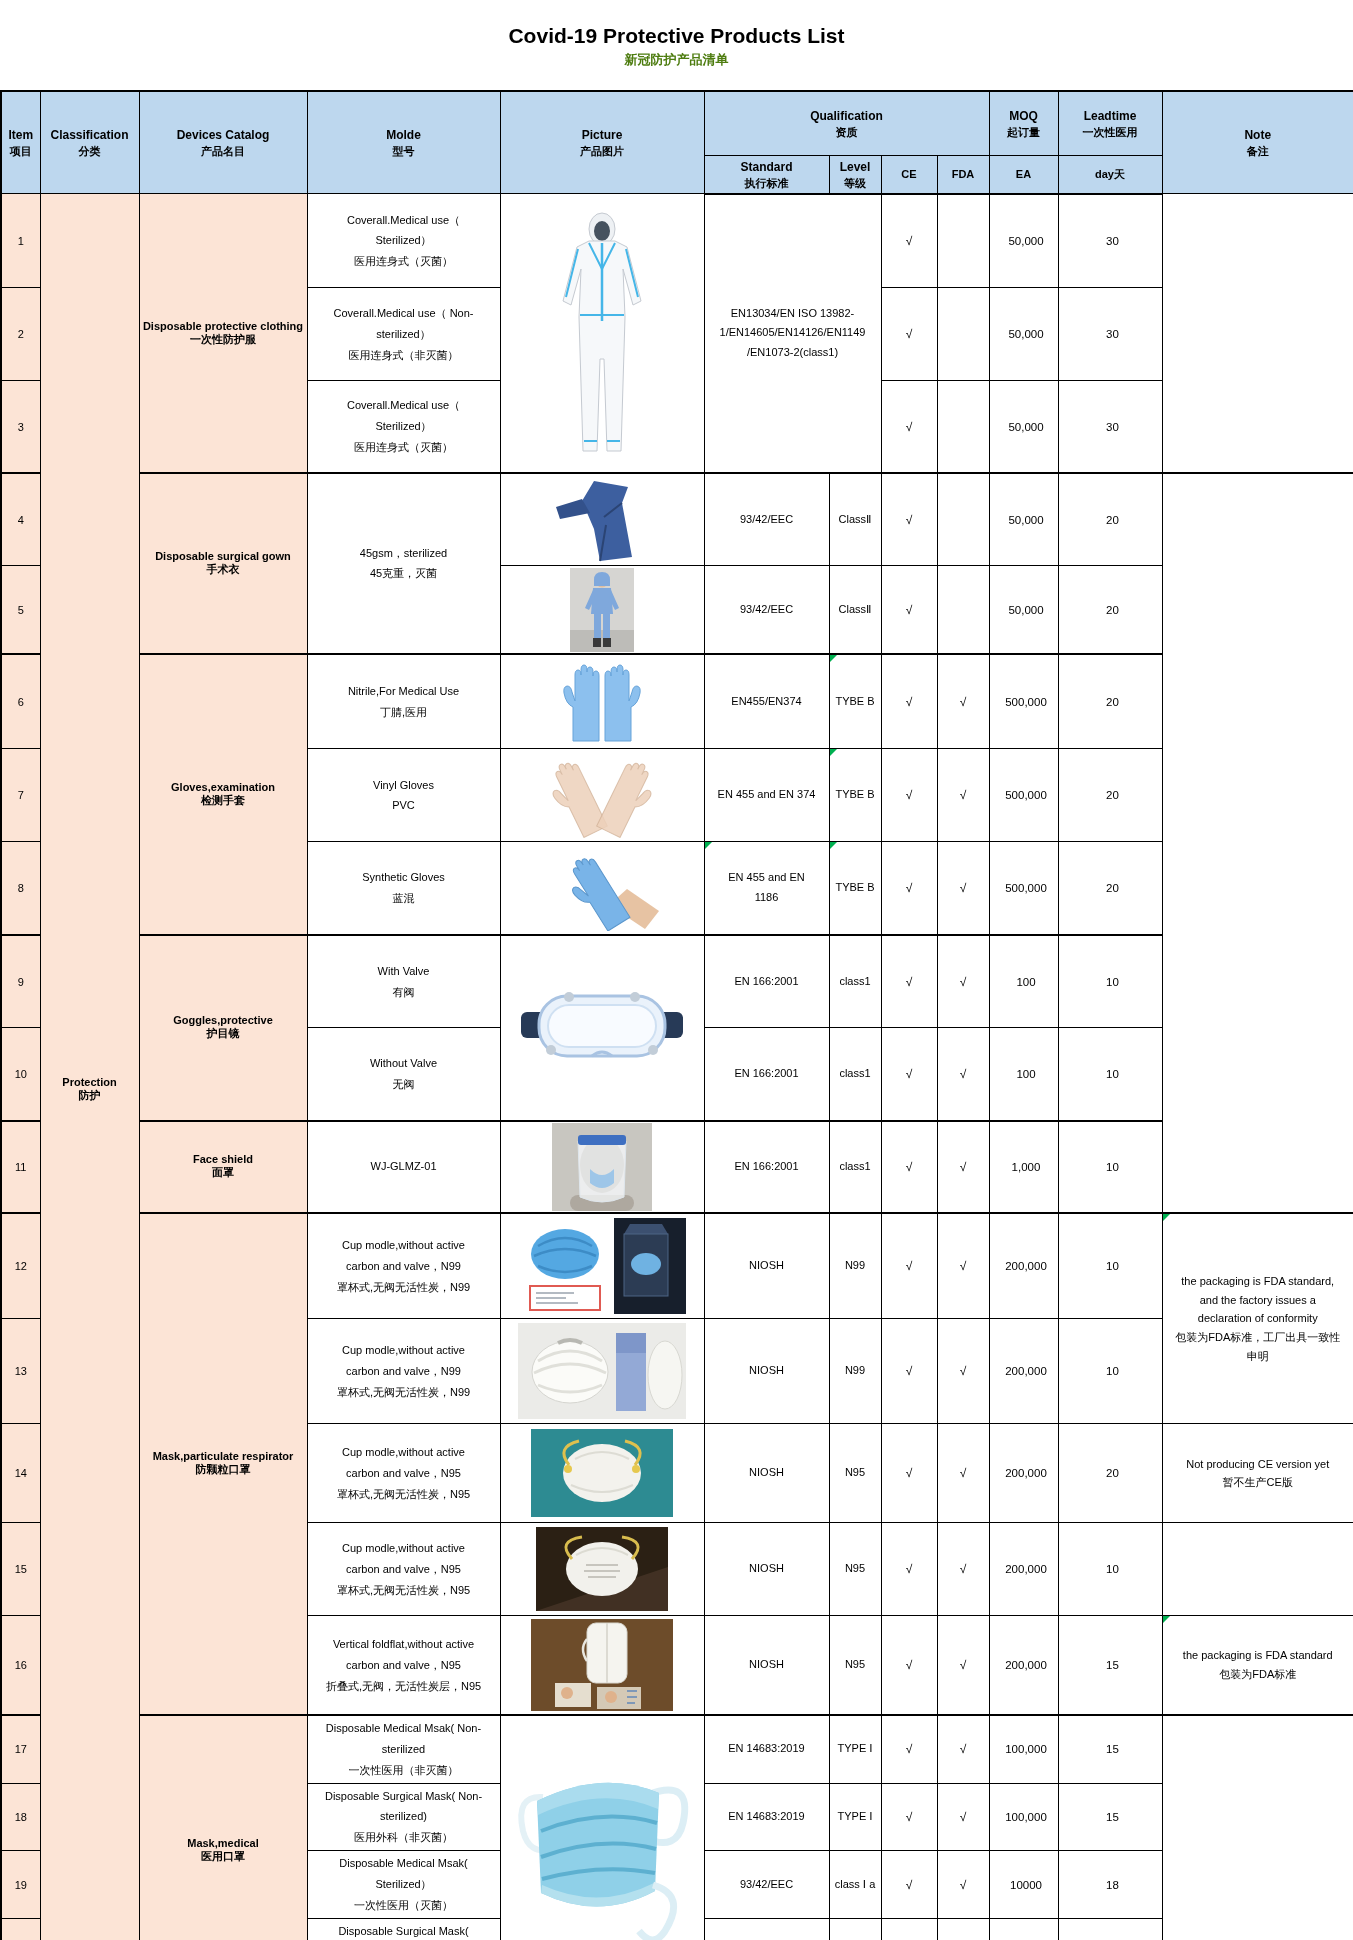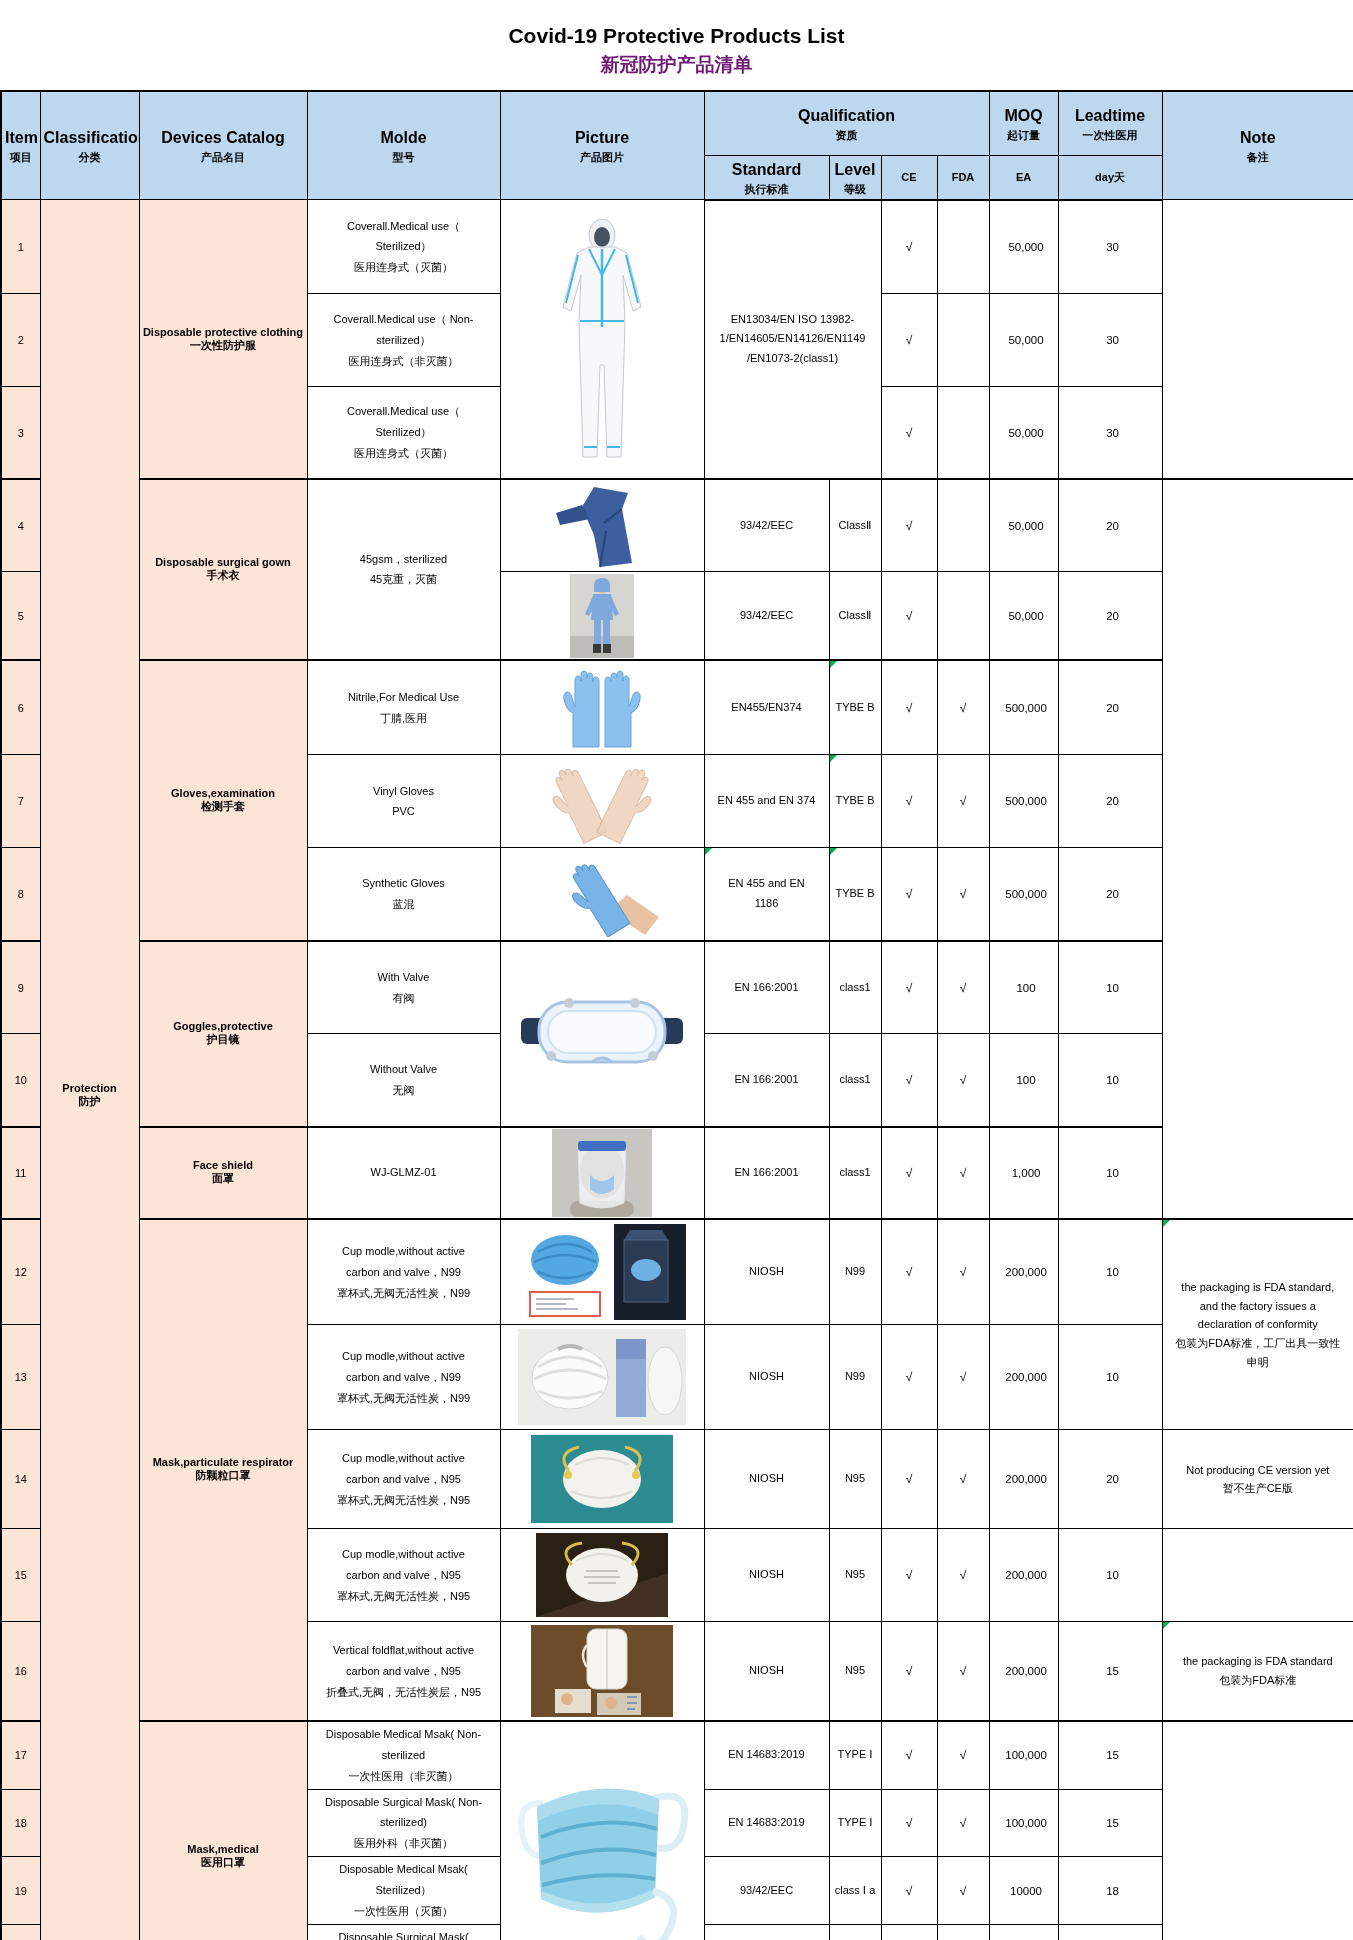--- a/index.html
+++ b/index.html
@@ -1,25 +1,25 @@
 <!DOCTYPE html>
 <html><head>
 <meta charset="utf-8">
 <style>
   html,body{margin:0;padding:0;background:#fff;}
   #page{width:1353px;height:1940px;background:#fff;overflow:hidden;
         font-family:"Liberation Sans","DejaVu Sans",sans-serif;color:#000;}
   #titlebar{height:70px;padding-top:20px;text-align:center;}
   #title-en{font-size:21px;font-weight:bold;line-height:1.5;}
-  #title-zh{font-size:19px;font-weight:bold;color:#701a75;line-height:1.4;}
+  #title-zh{font-size:13px;font-weight:bold;color:#4d7c0f;line-height:1.4;font-family:Liberation Mono, monospace;}
   table{border-collapse:collapse;table-layout:fixed;width:1353px;border:2.5px solid #000;}
   th,td{border:1px solid #000;padding:2px 3px;vertical-align:middle;overflow:hidden;
         font-size:11px;position:relative;}
   .hd{background:#BDD7EE;font-weight:bold;text-align:center;}
-  .hd .he{font-size:16px;line-height:1.5;}
+  .hd .he{font-size:12px;line-height:1.5;}
   .hd .hz{font-size:11px;line-height:1.4;}
   thead tr:last-child th{border-bottom:2px solid #000;}
   .sec{background:#FCE4D6;}
   .c{text-align:center;}
   .pre{white-space:pre-line;}
   .bold{font-weight:bold;}
   td.molde{line-height:1.9;}
   td.std,td.lvl{line-height:1.8;}
   td.note{line-height:1.7;}
   td.num{font-size:11.5px;padding-left:8px;}

